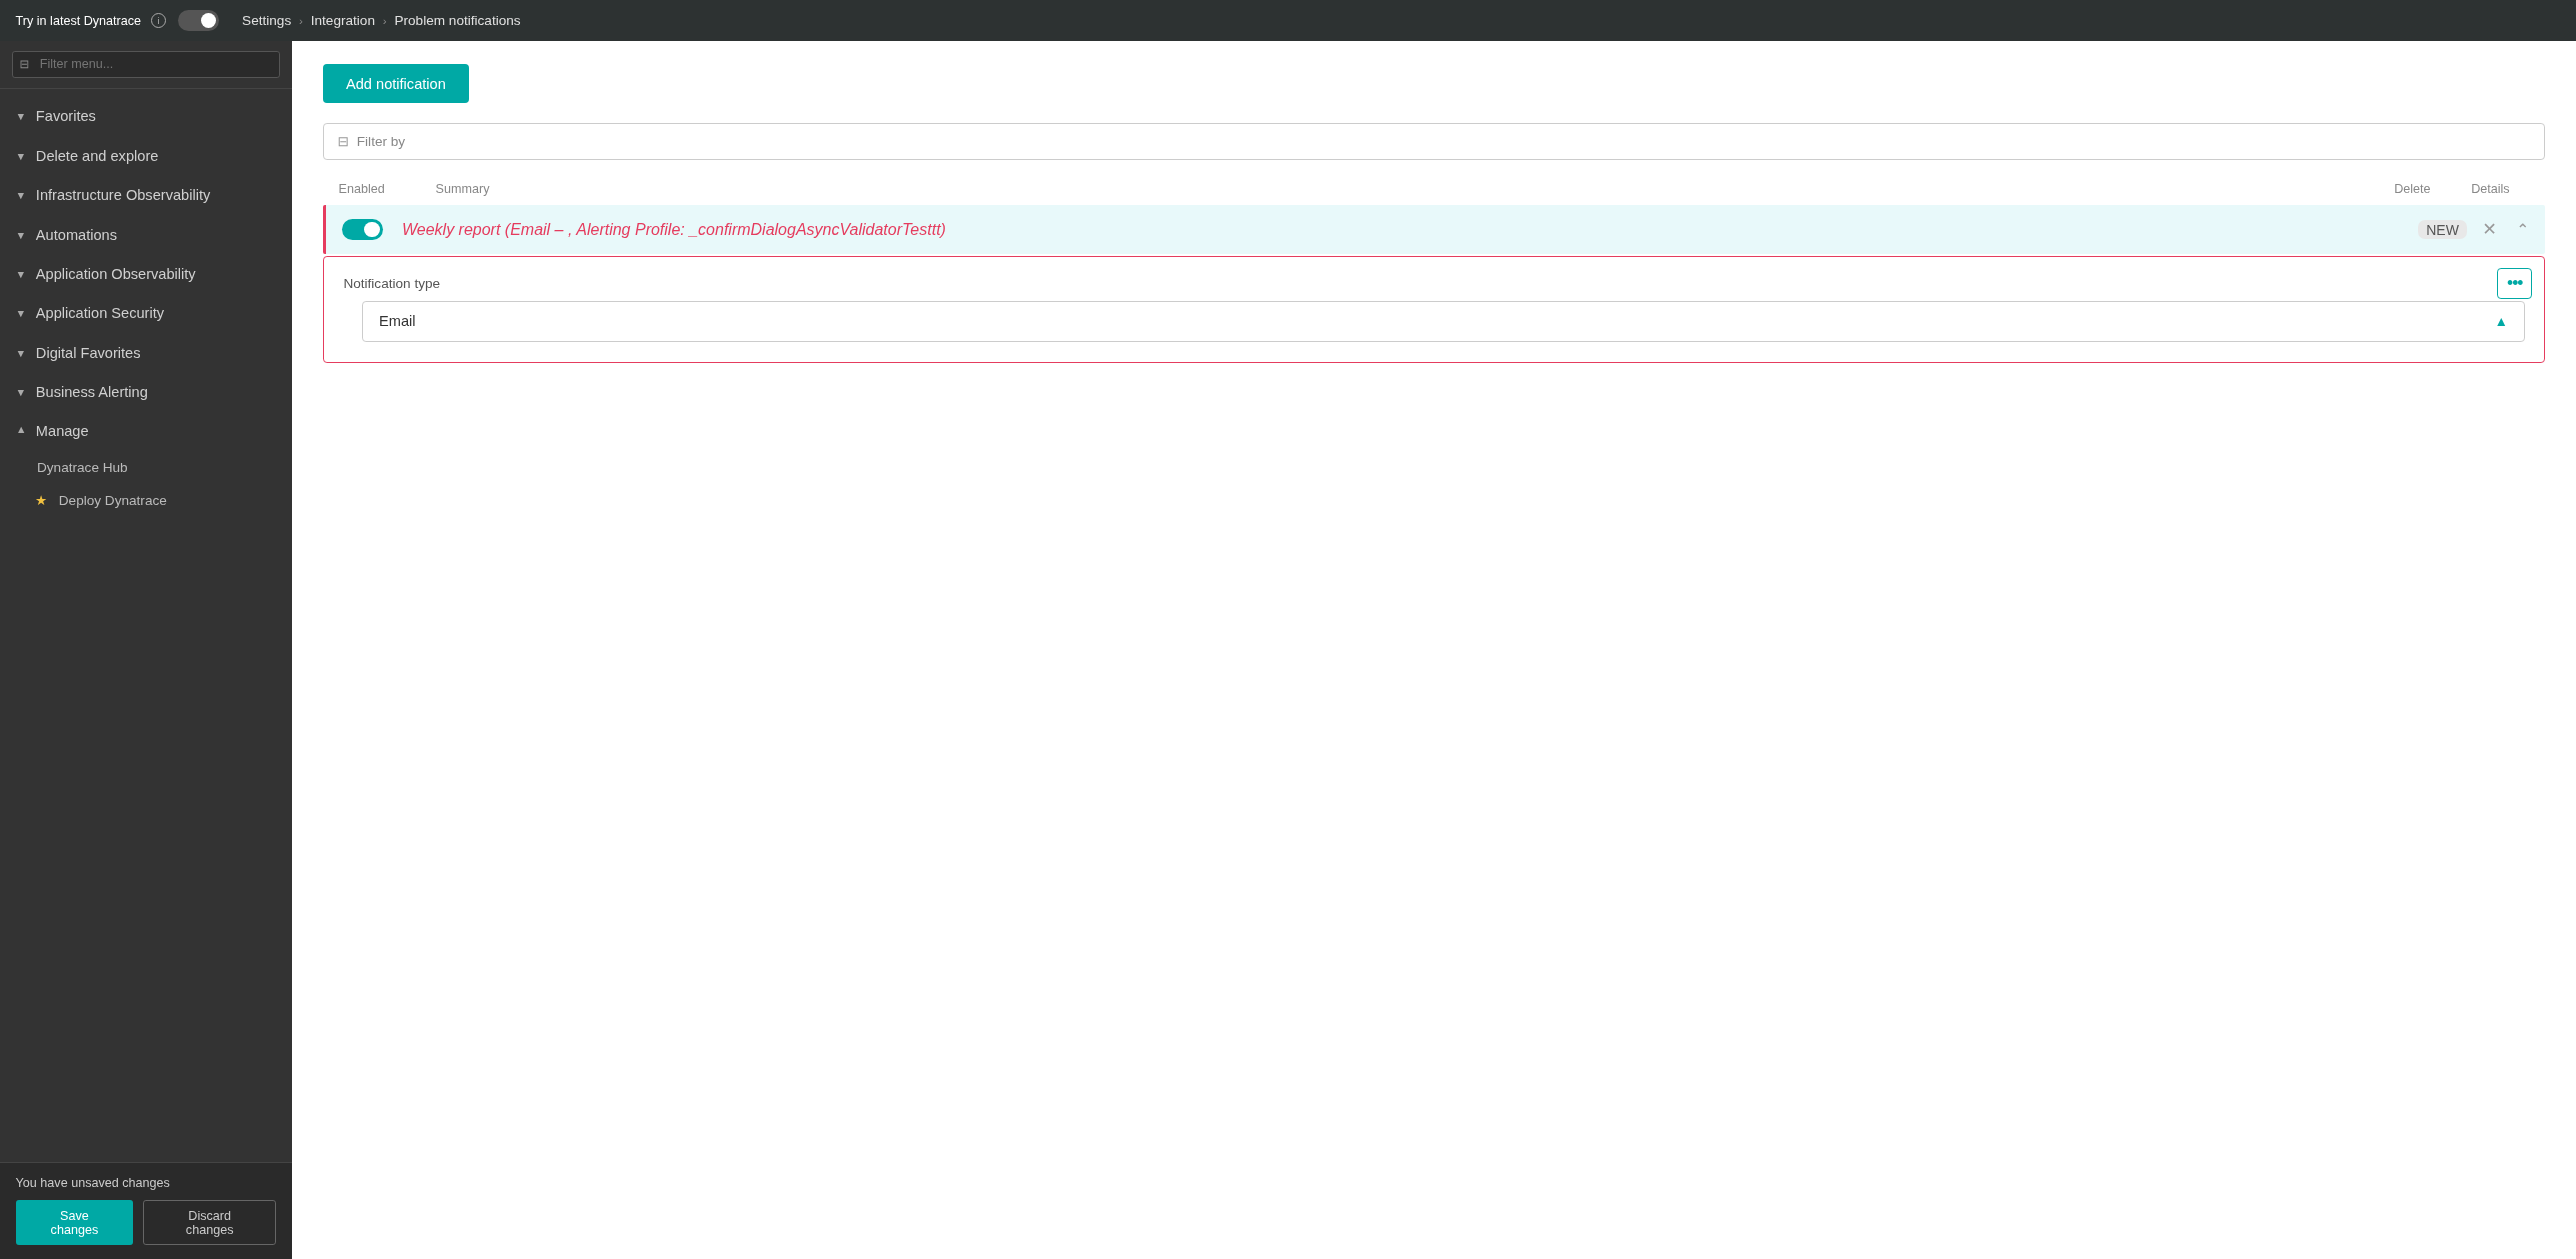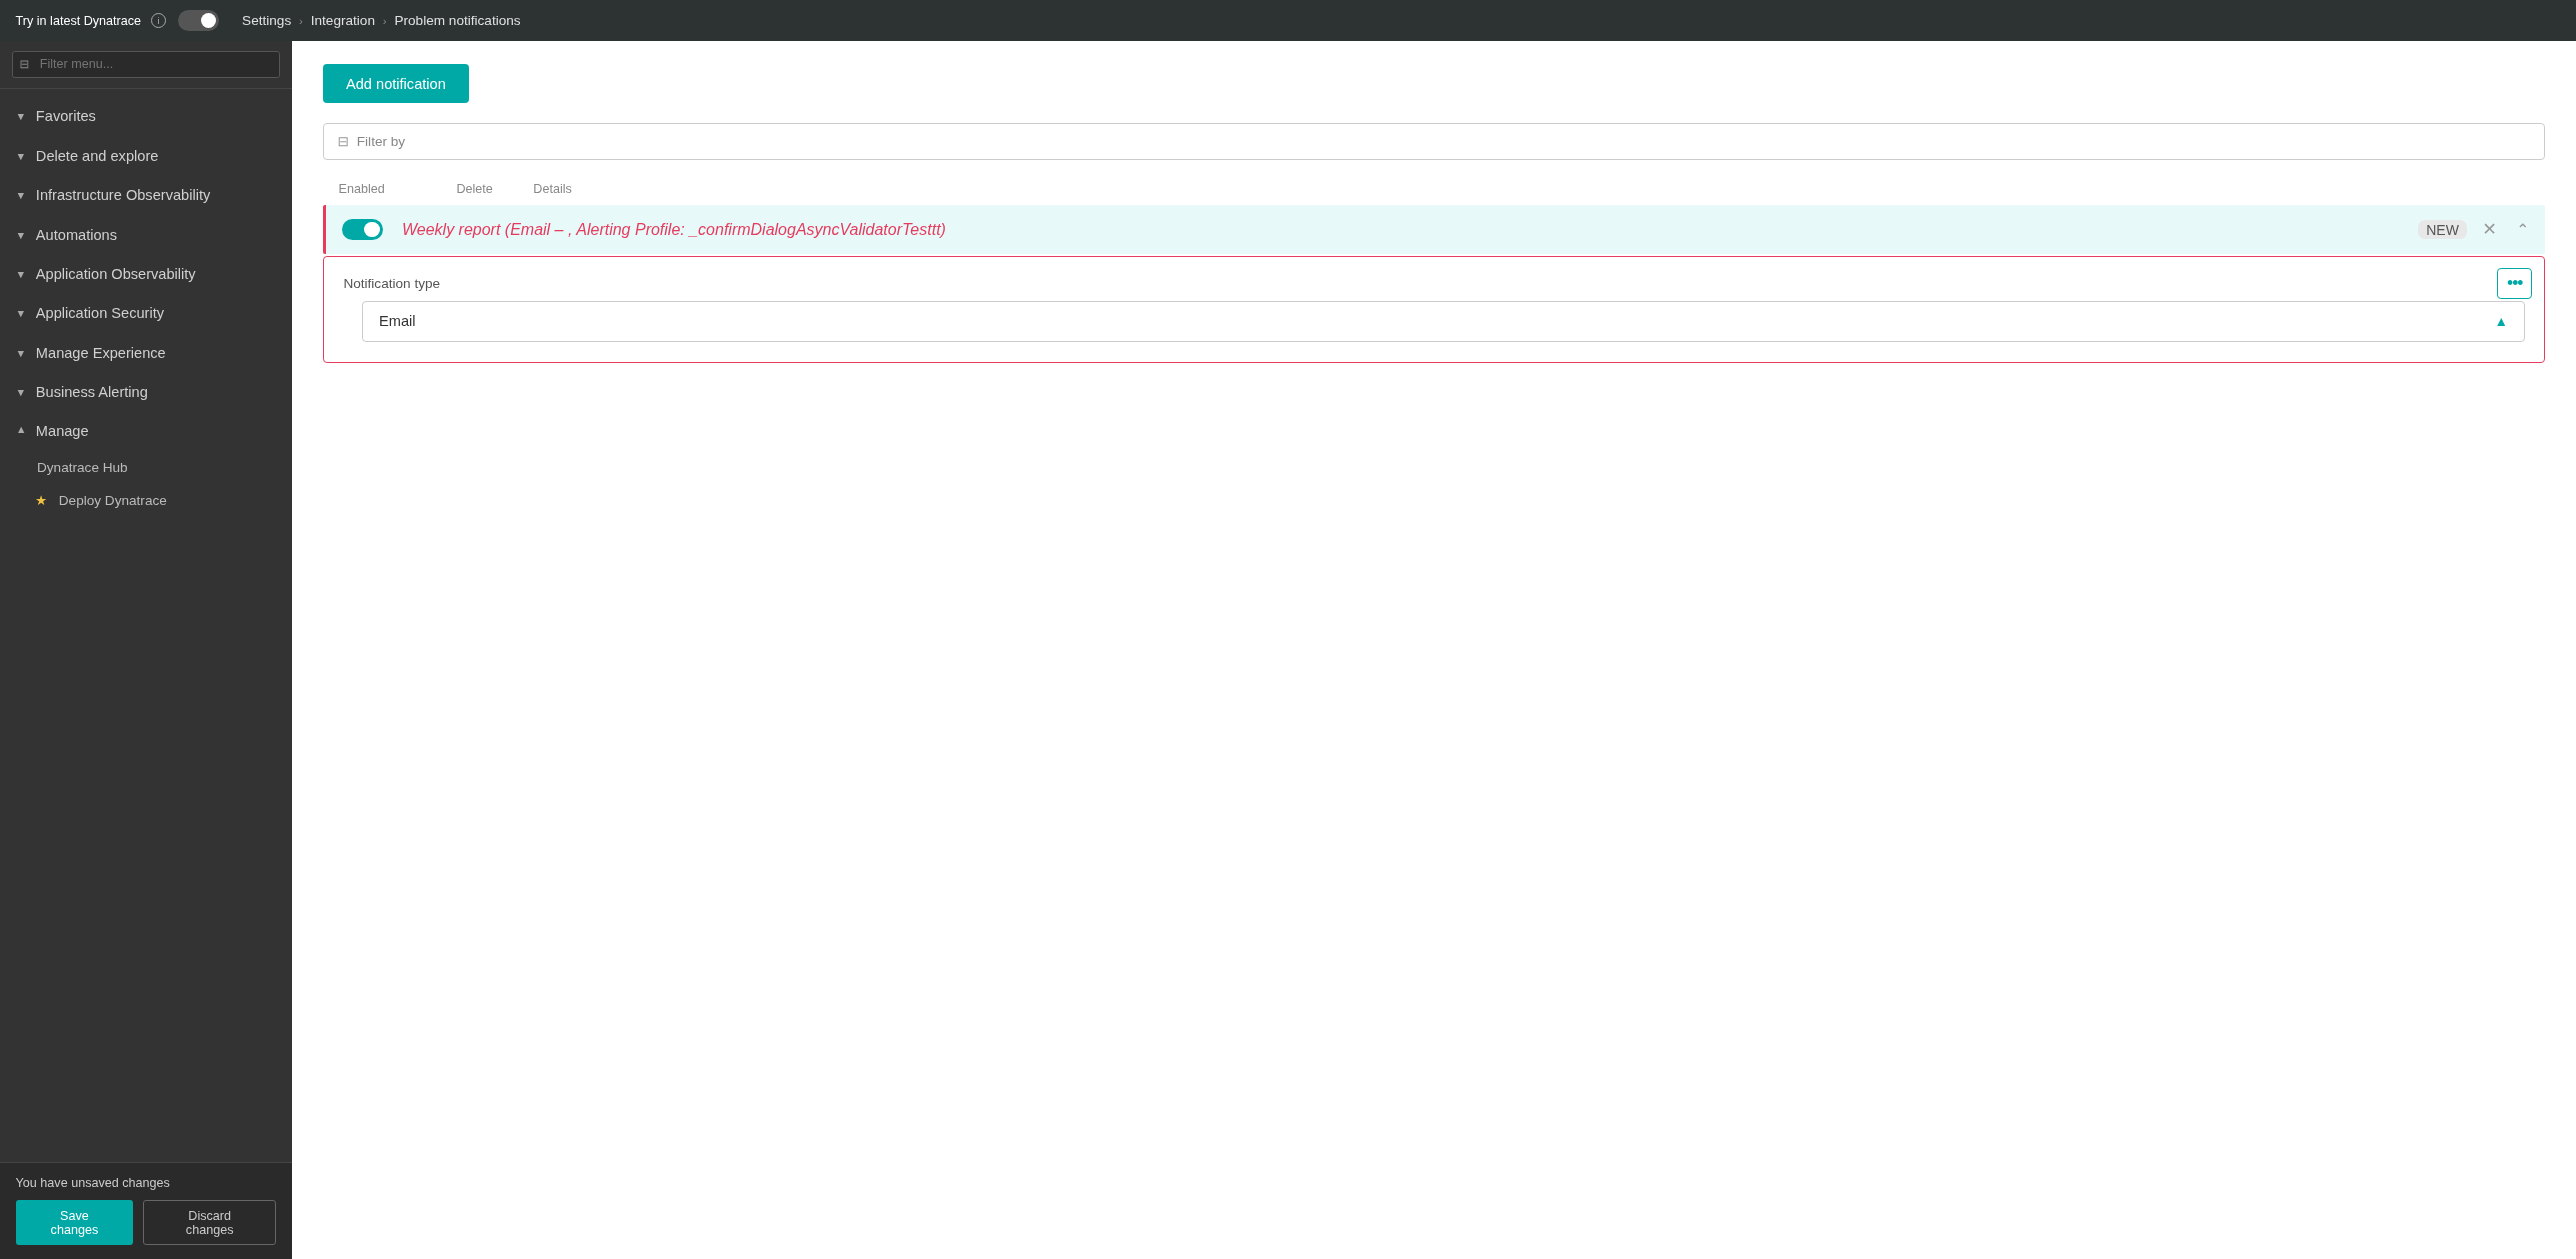--- a/index.html
+++ b/index.html
@@ -241,21 +241,21 @@
       <div class="nav-item">
         <span class="arrow">▼</span>
         <span>Application Observability</span>
       </div>
       <div class="nav-item">
         <span class="arrow">▼</span>
         <span>Application Security</span>
       </div>
       <div class="nav-item">
         <span class="arrow">▼</span>
-        <span>Manage Experience</span>
+        <span>Digital Favorites</span>
       </div>
       <div class="nav-item">
         <span class="arrow">▼</span>
         <span>Business Alerting</span>
       </div>
       <div class="nav-item">
         <span class="arrow open">▼</span>
         <span>Manage</span>
       </div>
       <div class="nav-sub-item">
@@ -279,20 +279,21 @@
   <div class="content">
     <button class="add-notification-btn">Add notification</button>
 
     <div class="filter-bar">
       <span class="filter-icon">⊟</span>
       <span>Filter by</span>
     </div>
 
     <div class="table-header">
       <div class="th-enabled">Enabled</div>
+      <div class="th-summary">Summary</div>
       <div class="th-delete">Delete</div>
       <div class="th-details">Details</div>
     </div>
 
     
     <div class="notif-row">
       <div class="notif-toggle"></div>
       <div class="notif-summary">Weekly report (Email – , Alerting Profile: _confirmDialogAsyncValidatorTesttt)</div>
       <span class="new-badge">NEW</span>
       <span class="notif-delete">✕</span>

